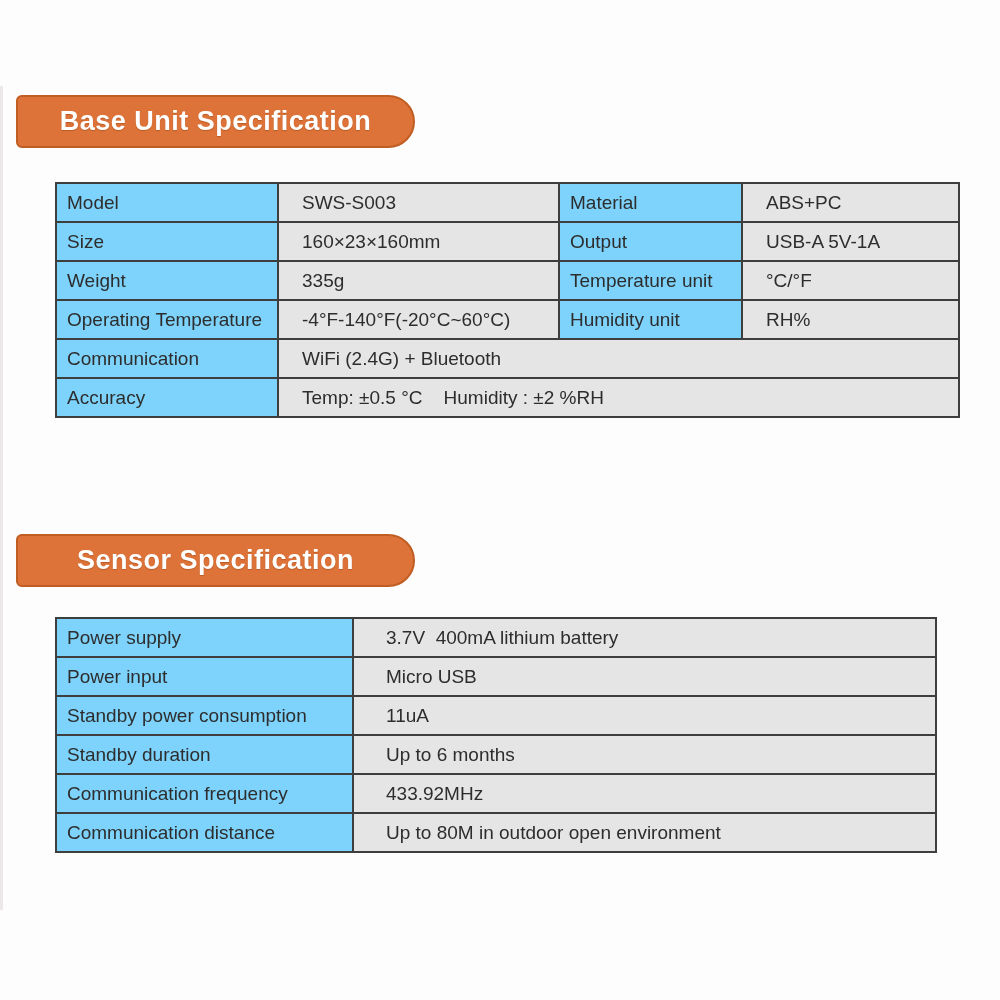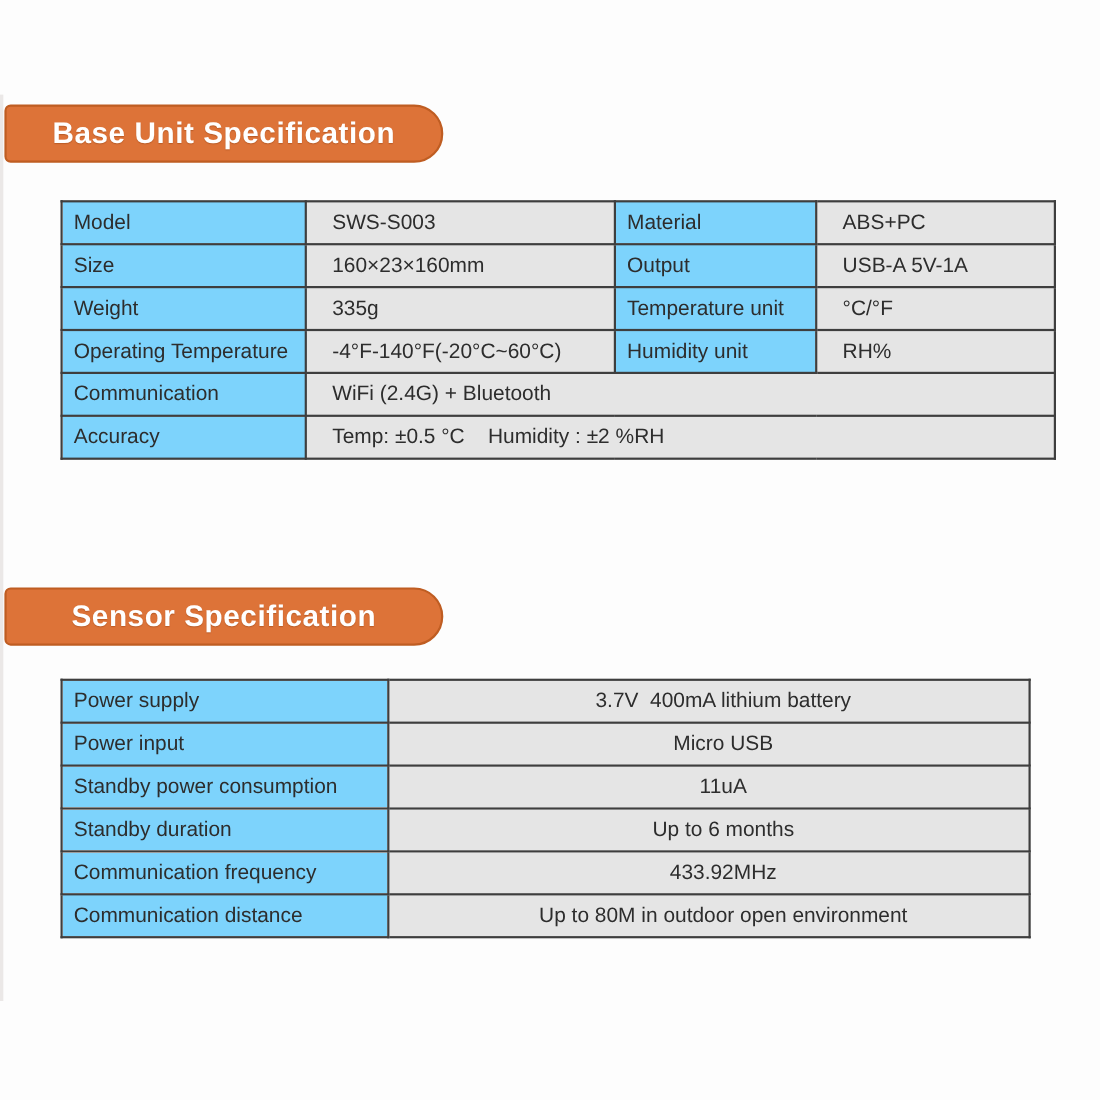--- a/index.html
+++ b/index.html
@@ -12,21 +12,21 @@
     overflow: hidden;
   }
   .page-edge {
     position: absolute;
     left: 0; top: 86px;
     width: 3px; height: 824px;
     background: #ebe8e7;
   }
   .banner {
     position: absolute;
-    left: 4px;
+    left: 16px;
     width: 399px;
     height: 53px;
     background: #dd7338;
     border: 2px solid #bf5d22;
     border-radius: 6px 28px 28px 6px;
     box-sizing: border-box;
     display: flex;
     align-items: center;
     justify-content: center;
     color: #ffffff;
@@ -49,21 +49,21 @@
     border: 2px solid #3e3e3e;
     height: 37px;
     padding: 0 6px 0 10px;
     white-space: pre;
     overflow: hidden;
     vertical-align: middle;
   }
   table.spec td.label { background: #7dd3fc; }
   table.spec td.value { background: #e5e5e5; }
   #table-base td.value   { padding-left: 23px; }
-  #table-sensor td.value { padding-left: 32px; text-align: center; }
+  #table-sensor td.value { padding-left: 32px; }
 </style>
 </head>
 <body>
 
 <div class="page-edge"></div>
 
 <div id="banner-base" class="banner">
   <span>Base Unit Specification</span>
 </div>
 

